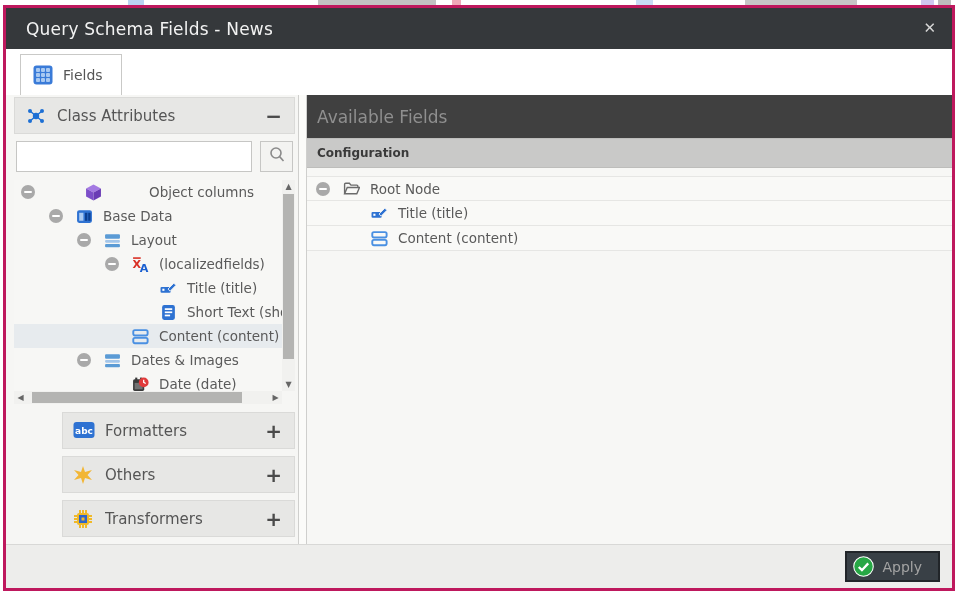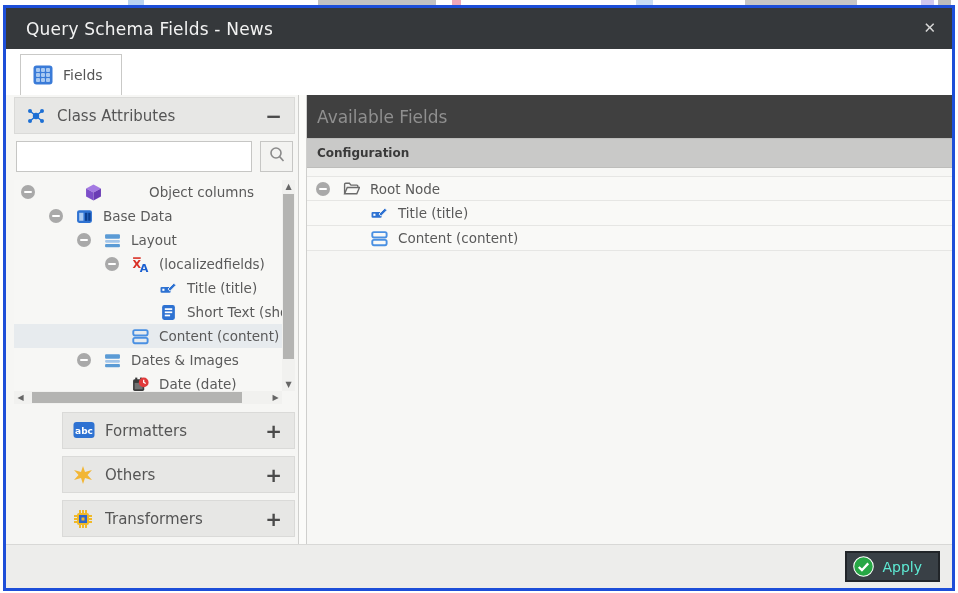--- a/index.html
+++ b/index.html
@@ -4,21 +4,21 @@
 <style>
   * { margin:0; padding:0; box-sizing:border-box; }
   body { font-family:"DejaVu Sans","Liberation Sans",sans-serif; background:#fff; }
   .screen { position:relative; width:958px; height:593px; background:#fff; overflow:hidden; }
 
   
   .bg-strip { position:absolute; left:0; top:0; width:958px; height:5px; background:#fff; overflow:hidden; }
   .bg-strip .frag { position:absolute; top:0; height:5px; }
 
   .dialog { position:absolute; left:3px; top:5px; right:3px; bottom:2px;
-            border:3px solid #1d4ed8; background:#f6f6f4; display:flex; flex-direction:column; }
+            border:3px solid #be185d; background:#f6f6f4; display:flex; flex-direction:column; }
 
   
   .dlg-header { height:41px; background:#35383b; display:flex; align-items:center; flex:0 0 auto; }
   .dlg-title { color:#f2f2f2; font-size:17px; font-weight:500; padding-left:20px; letter-spacing:.2px; }
   .dlg-close { margin-left:auto; margin-right:16px; color:#d6d6d6; font-size:15px; font-weight:bold; cursor:pointer; line-height:1; }
 
   
   .tabbar { height:46px; background:#ffffff; display:flex; align-items:flex-end; flex:0 0 auto; }
   .tab { margin-left:14px; height:41px; padding:0 18px 0 12px; background:#fff;
          border:1px solid #c9c9c7; border-bottom:none; display:flex; align-items:center; gap:10px; }
@@ -68,21 +68,21 @@
   .rp-colhead { height:30px; background:#c9c9c8; border-top:1px solid #bdbdbb; border-bottom:1px solid #bdbdbb;
                 font-size:12px; font-weight:bold; color:#3a3a3a; display:flex; align-items:center; padding-left:10px; }
   .rp-rows { flex:1 1 auto; background:#f7f7f5; padding-top:8px; overflow:hidden; }
   .rp-rows .tree-row { height:25px; border-bottom:1px solid #e6e6e4; background:#f9f9f7; }
   .rp-rows .tree-row:first-of-type { border-top:1px solid #e6e6e4; }
 
   
   .dlg-footer { height:44px; flex:0 0 auto; background:#ededeb; border-top:1px solid #d8d8d6;
                 display:flex; align-items:center; justify-content:flex-end; padding-right:12px; }
   .apply-btn { display:flex; align-items:center; gap:8px; background:#394046; border:2px solid #212529;
-               color:#5eead4; font-size:14px; padding:3px 16px 3px 6px; height:31px; cursor:pointer; }
+               color:#a3a3a3; font-size:14px; padding:3px 16px 3px 6px; height:31px; cursor:pointer; }
   .apply-btn svg { display:block; }
 </style>
 </head>
 <body>
 
 <div class="screen">
 
   <div class="bg-strip">
     <div class="frag" style="left:128px;width:16px;background:#b9d4f2;"></div>
     <div class="frag" style="left:318px;width:118px;background:#c2c2c2;"></div>

